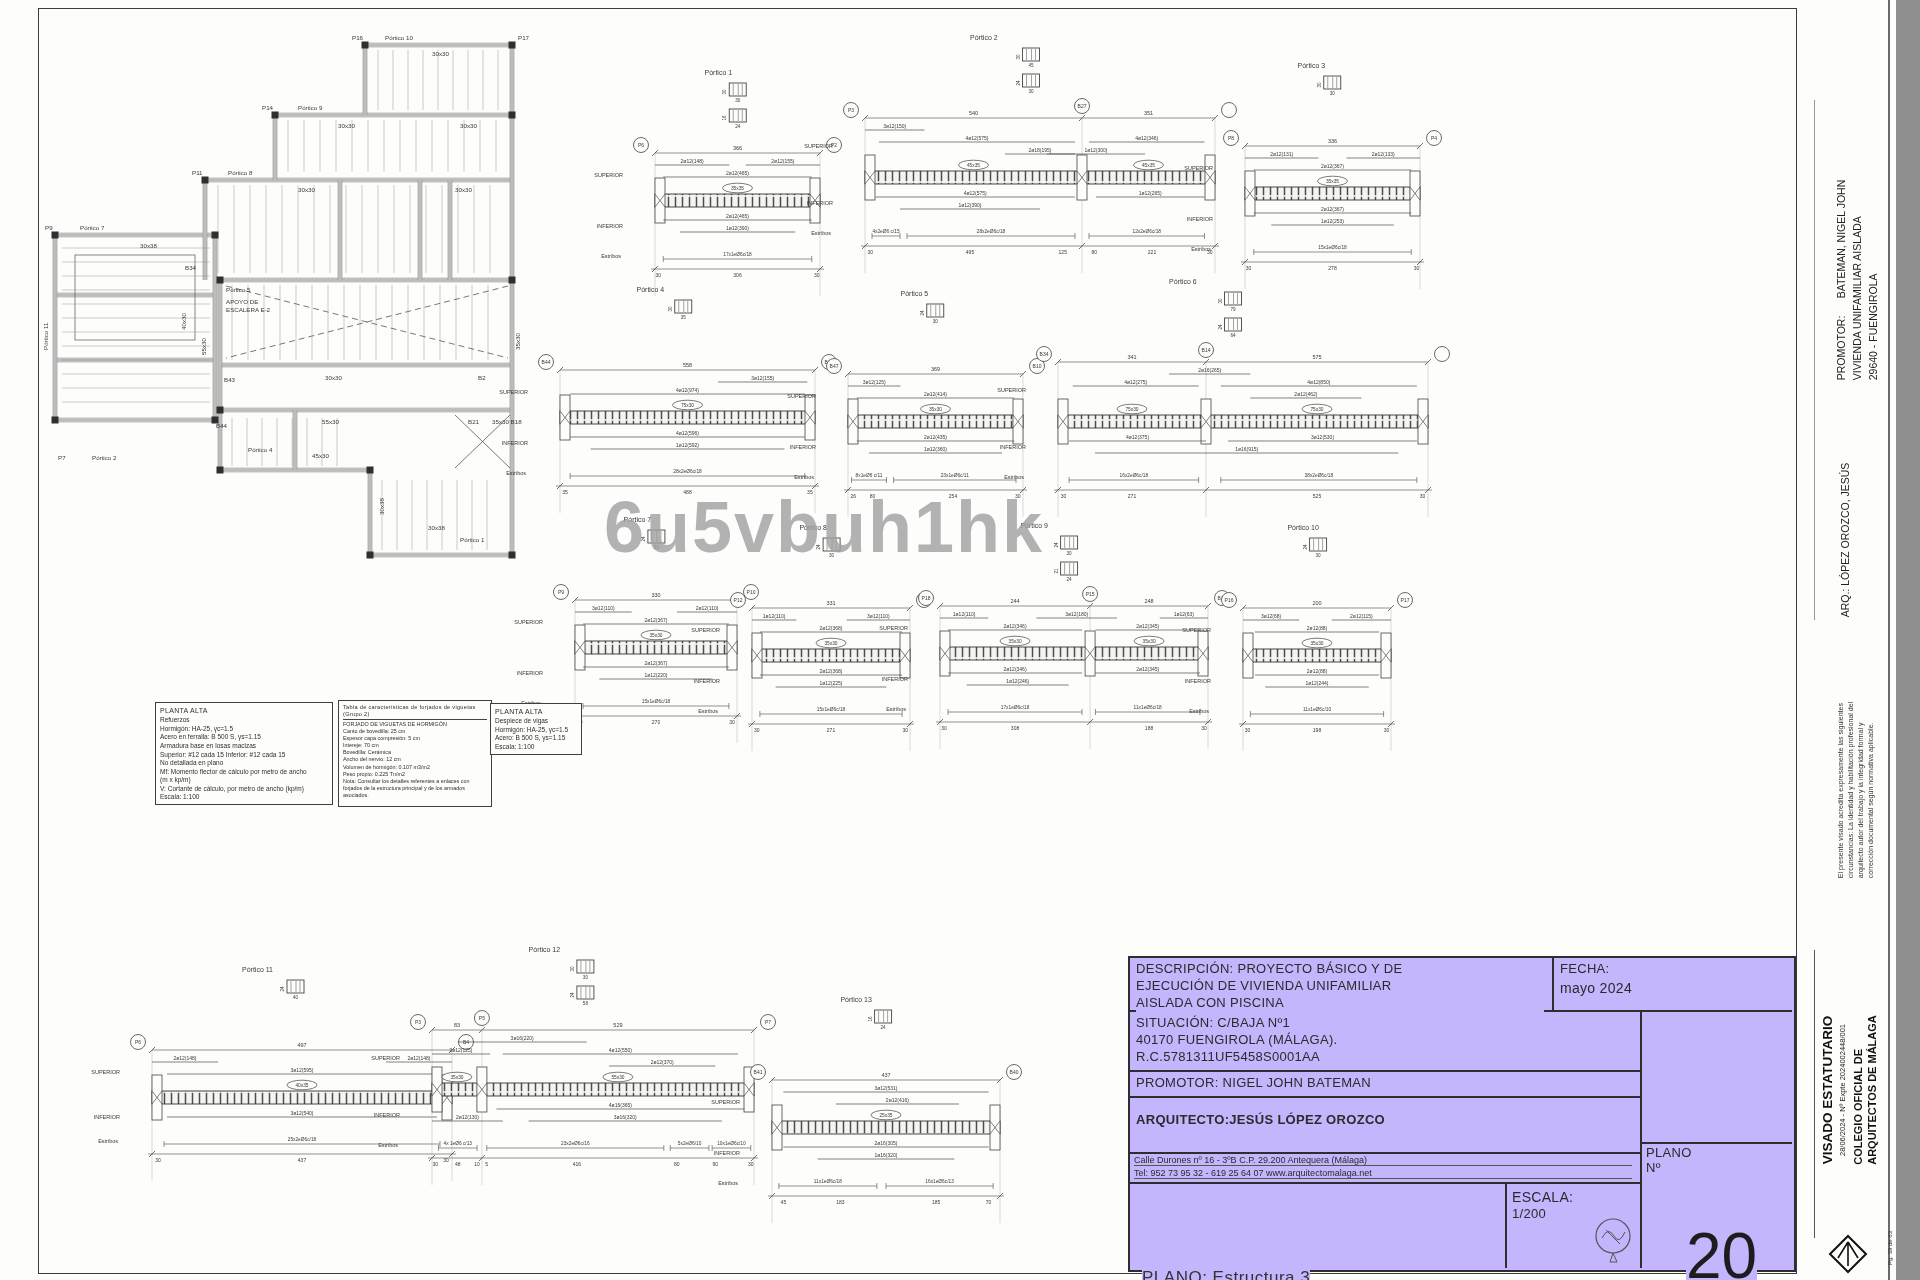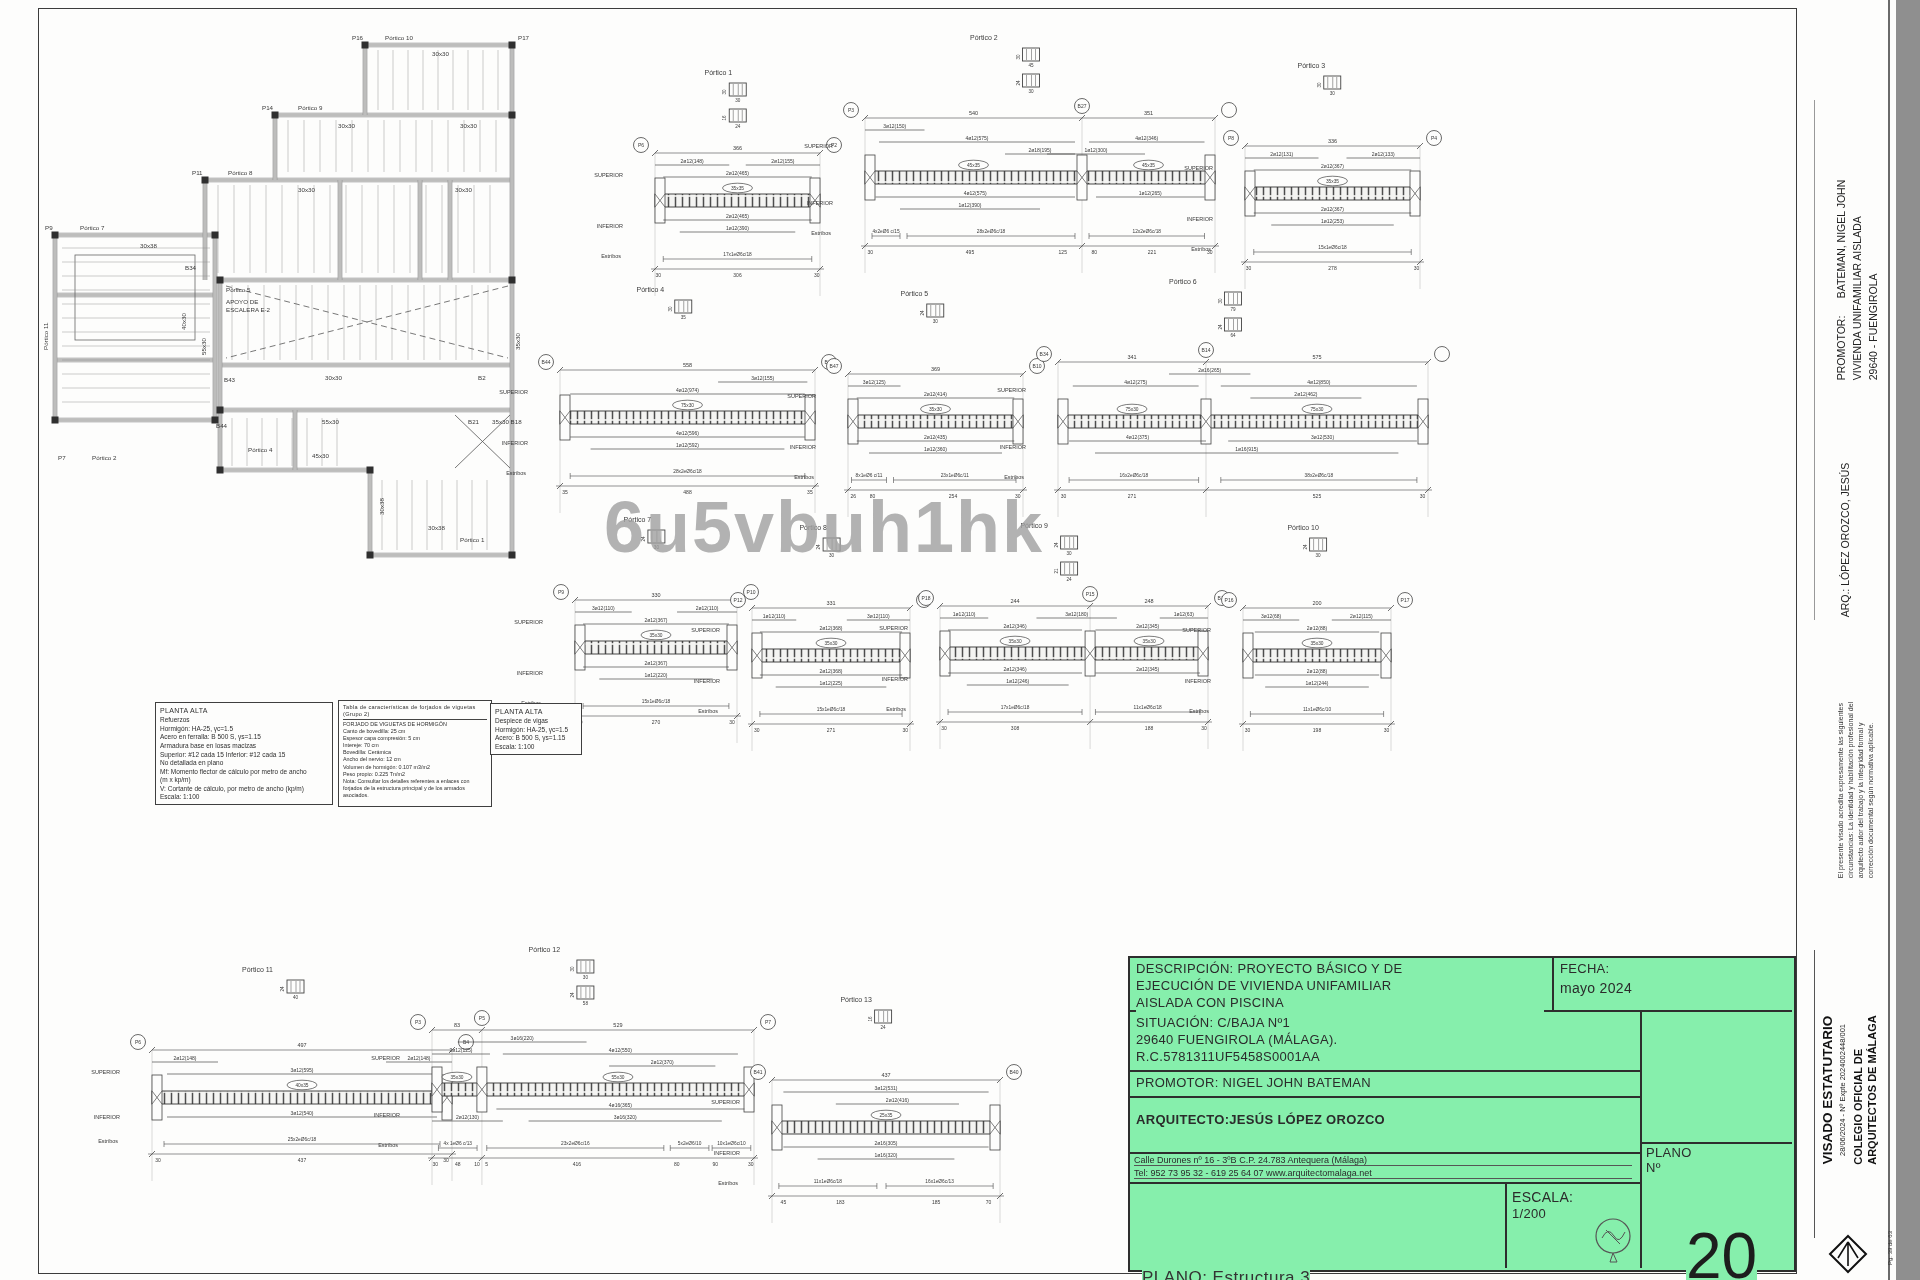--- a/index.html
+++ b/index.html
@@ -16,21 +16,21 @@
   svg text{fill:#3a3a3a;font-family:"Liberation Sans",sans-serif;}
   
   .watermark{left:604px;top:486px;font-size:72px;font-weight:700;color:#a0a0a0;
              letter-spacing:2px;opacity:.8;z-index:5;}
   
   .note{border:1.2px solid #3f3f3f;background:#fdfdfc;padding:3px 4px 2px 4px;
         font-size:6.5px;line-height:1.32;color:#2e2e2e;z-index:3;}
   .note .nt{font-size:7px;letter-spacing:.3px;margin-bottom:1px;}
   .note.box2 .nt{border-bottom:.8px solid #444;}
   
-  .tb{z-index:6;background:#86efac;}
+  .tb{z-index:6;background:#c4b5fd;}
   .tb-border{left:1128px;top:956px;width:664px;height:312px;border:2px solid #2e2e2e;}
   .tb-line{background:#2e2e2e;}
   .tb-text{font-size:13px;line-height:1.3;color:#2b2b2b;letter-spacing:.3px;}
   .tb-small{font-size:9px;color:#2b2b2b;border-bottom:1px solid #555;width:498px;}
   .tb-plano{font-size:17px;letter-spacing:.5px;}
   .tb-num{font-size:64px;font-weight:400;line-height:1;color:#1d1d1d;}
   .logo{left:1644px;top:1014px;width:144px;height:124px;background:#c6c6c6;
         border:2px solid #2e2e2e;}
   .logo-inner{left:6px;top:5px;width:128px;height:110px;border:1.4px solid #555;}
   .logo-letter{font-family:"DejaVu Serif",serif;font-weight:700;color:#111;}
@@ -1132,25 +1132,25 @@
 <div class="abs tb tb-line" style="left:1128px;top:1182px;width:512px;height:1.6px;"></div>
 <div class="abs tb tb-line" style="left:1505px;top:1182px;width:1.6px;height:86px;"></div>
 <div class="abs tb tb-line" style="left:1640px;top:1142px;width:152px;height:1.6px;"></div>
 
 <div class="abs tb tb-text pre" style="left:1136px;top:961px;width:408px;">DESCRIPCIÓN: PROYECTO BÁSICO Y DE
 EJECUCIÓN DE VIVIENDA UNIFAMILIAR
 AISLADA CON PISCINA</div>
 <div class="abs tb tb-text" style="left:1560px;top:961px;">FECHA:</div>
 <div class="abs tb tb-text" style="left:1560px;top:979px;font-size:14px;">mayo  2024</div>
 <div class="abs tb tb-text pre" style="left:1136px;top:1015px;width:500px;">SITUACIÓN:  C/BAJA Nº1
-29640 FUENGIROLA (MÁLAGA).
+40170 FUENGIROLA (MÁLAGA).
 R.C.5781311UF5458S0001AA</div>
 <div class="abs tb tb-text" style="left:1136px;top:1075px;">PROMOTOR: NIGEL JOHN BATEMAN</div>
 <div class="abs tb tb-text" style="left:1136px;top:1112px;font-weight:bold;">ARQUITECTO:JESÚS LÓPEZ OROZCO</div>
-<div class="abs tb tb-small" style="left:1134px;top:1155px;">Calle Durones nº 16 - 3ºB      C.P. 24.783      Antequera (Málaga)</div>
+<div class="abs tb tb-small" style="left:1134px;top:1155px;">Calle Durones nº 16 - 3ºB      C.P. 29.200      Antequera (Málaga)</div>
 <div class="abs tb tb-small" style="left:1134px;top:1168px;">Tel: 952 73 95 32 - 619 25 64 07 www.arquitectomalaga.net</div>
 <div class="abs tb tb-plano" style="left:1142px;top:1268px;"><span>PLANO:  </span><span>Estructura 3</span></div>
 <div class="abs tb tb-text" style="left:1512px;top:1188px;font-size:14px;">ESCALA:</div>
 <div class="abs tb tb-text" style="left:1512px;top:1206px;font-size:13px;">1/200</div>
 <div class="abs tb tb-text pre" style="left:1646px;top:1146px;font-size:13px;line-height:1.15;">PLANO
 Nº</div>
 <div class="abs tb tb-num" style="left:1686px;top:1224px;">20</div>
 
 <svg class="abs" style="left:1588px;top:1210px;z-index:7;" width="52" height="56">
   <circle cx="25" cy="26" r="17" fill="none" stroke="#555" stroke-width="1.2"></circle>

